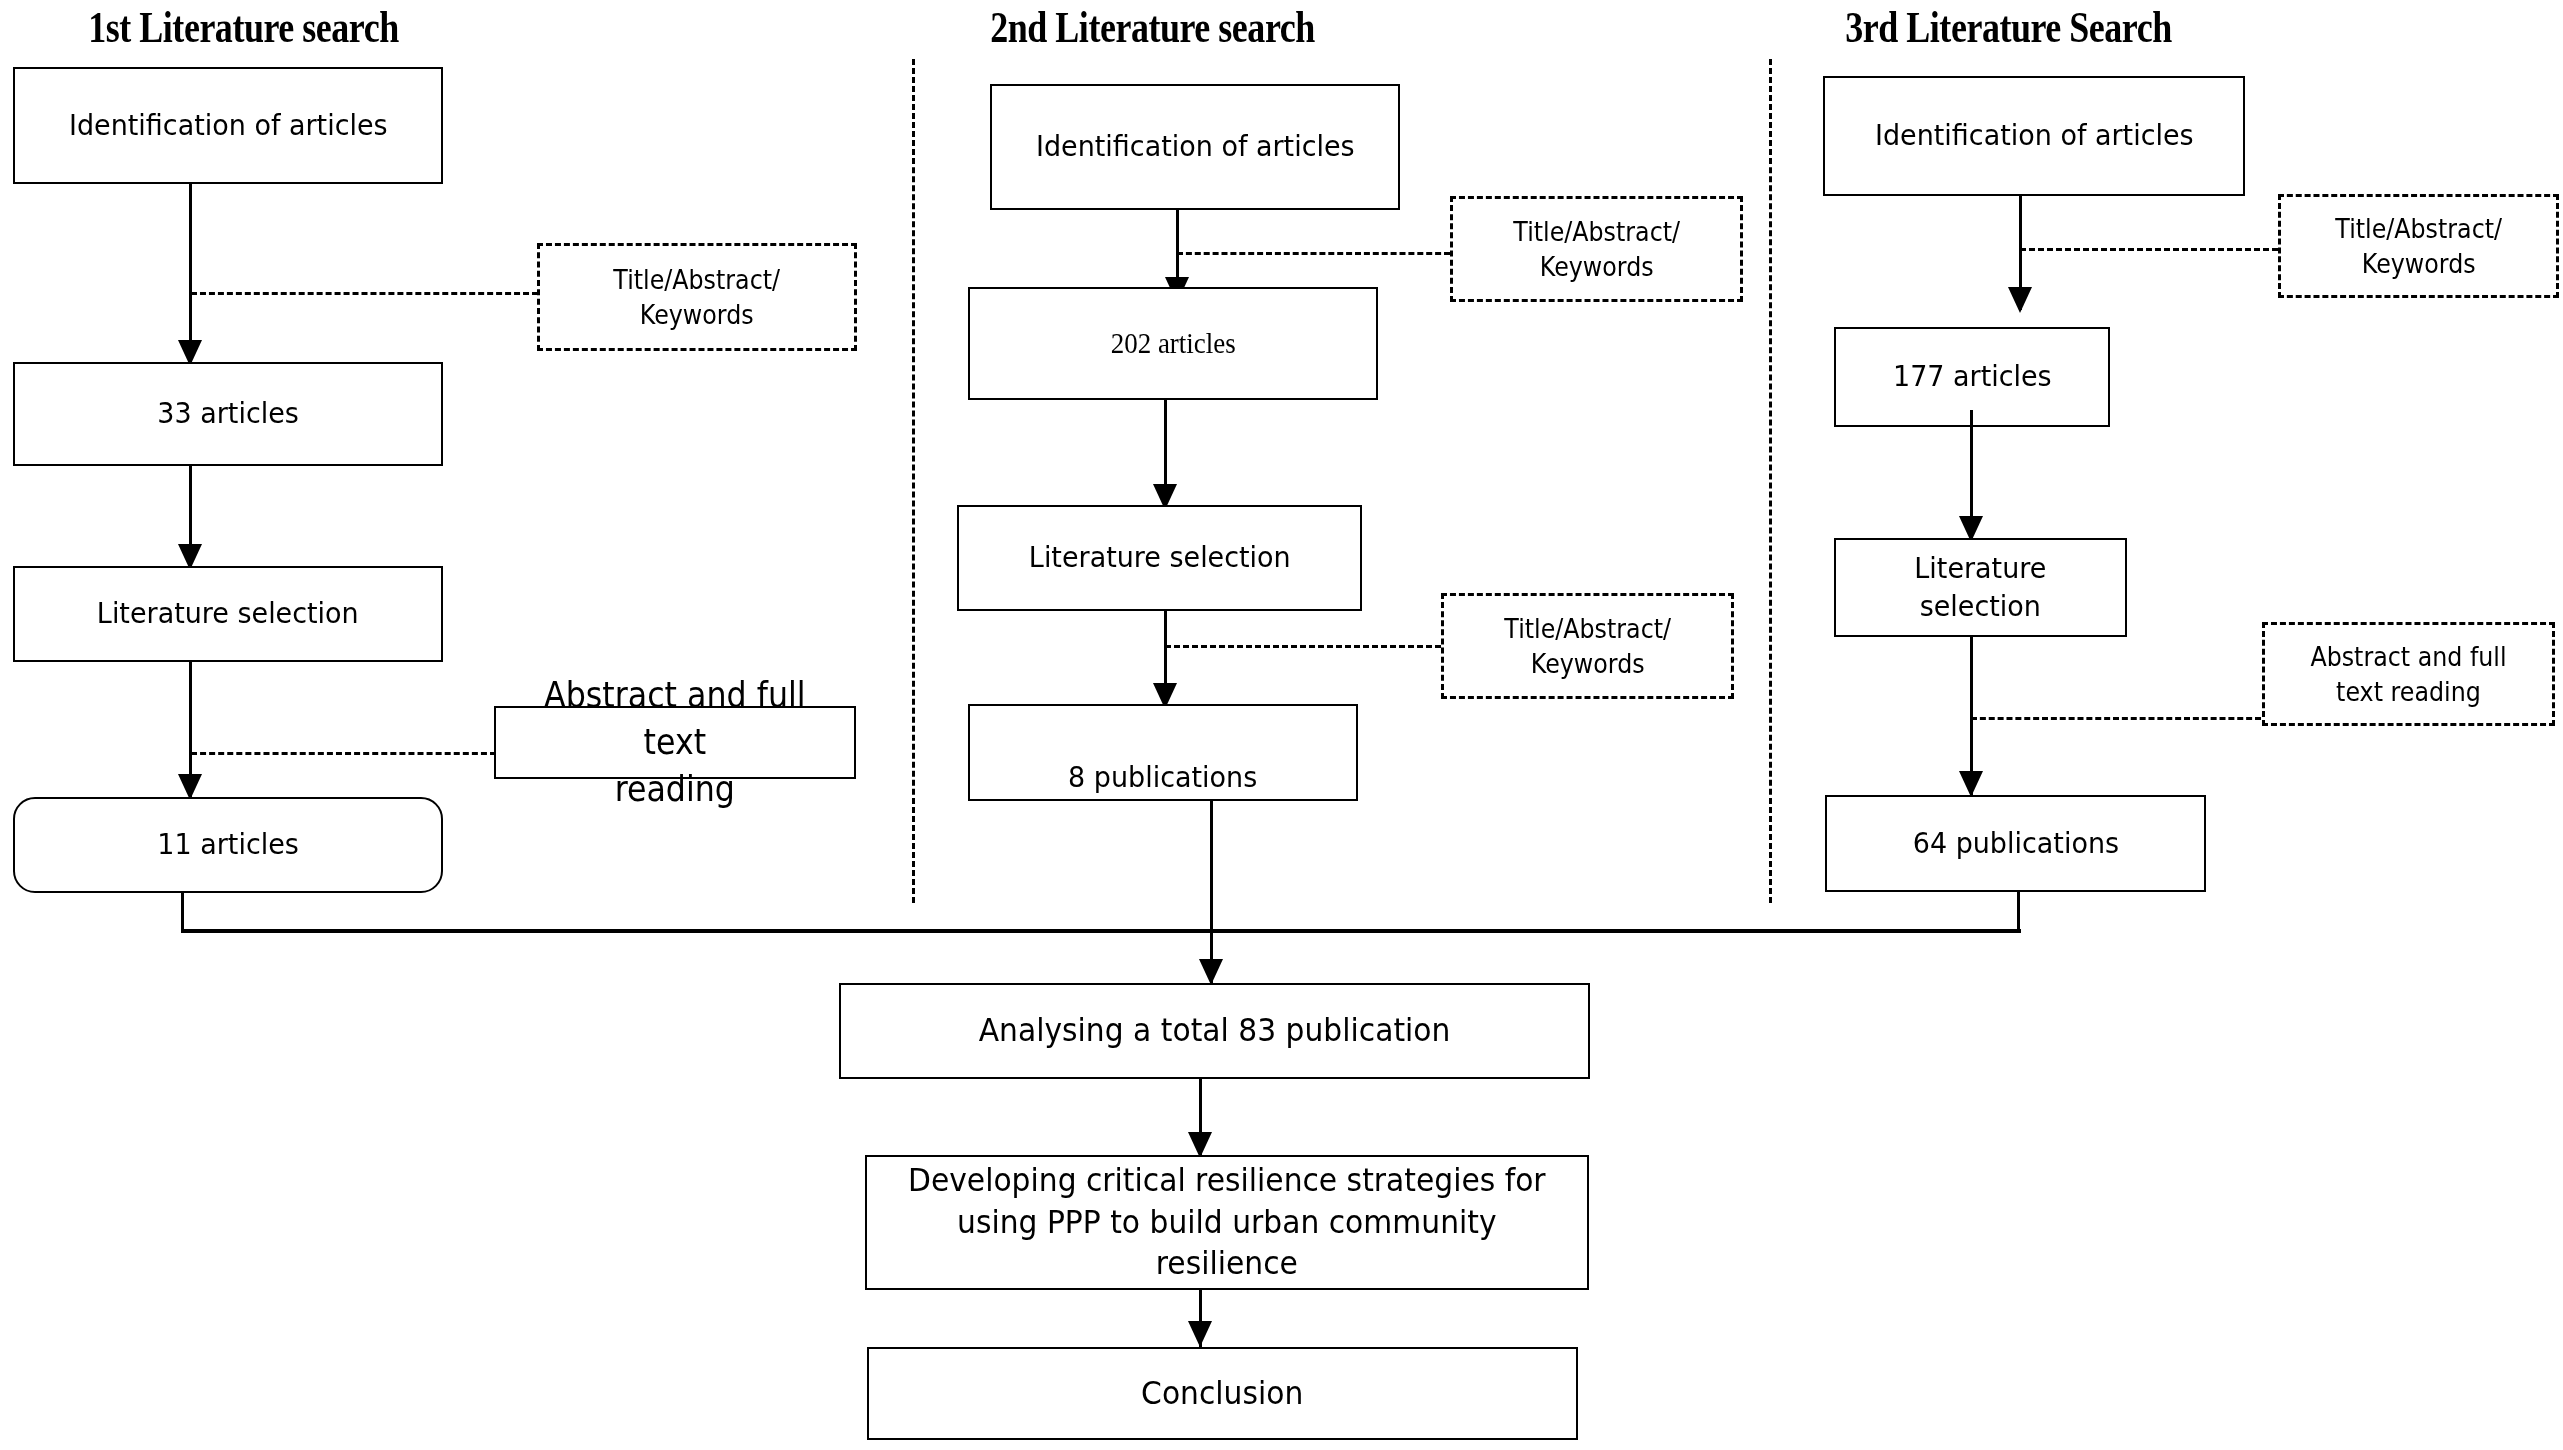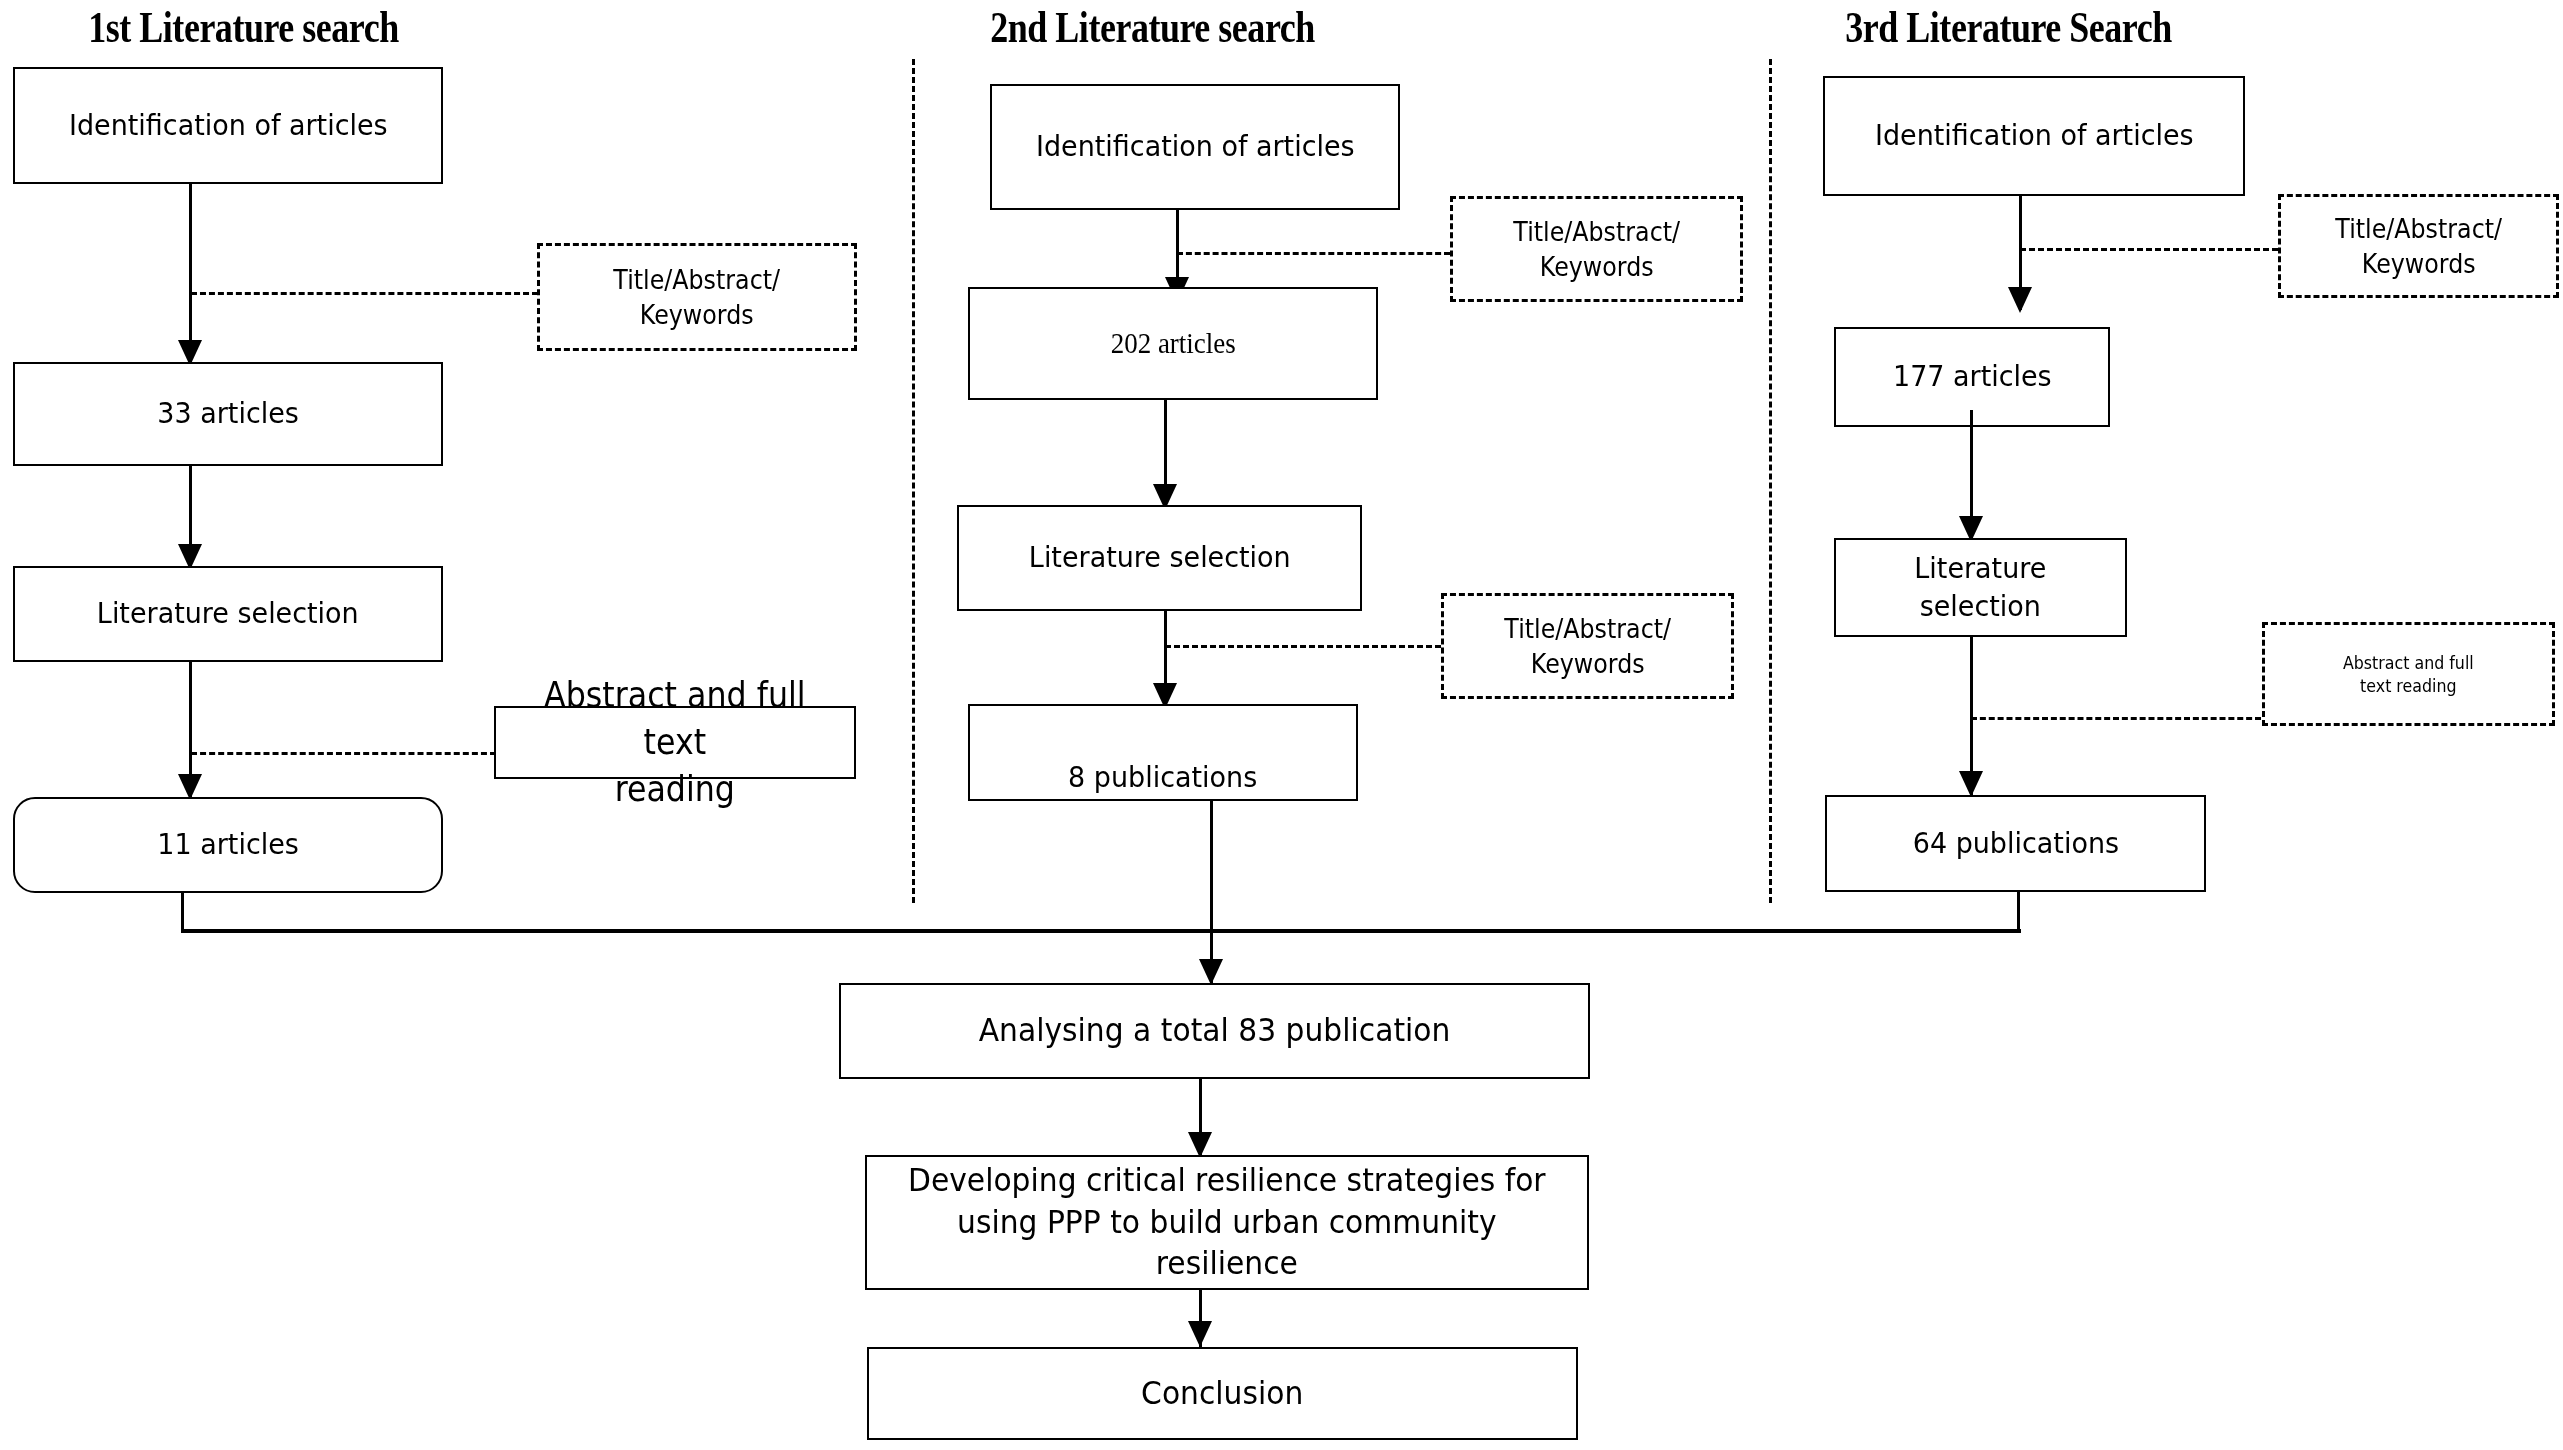--- a/index.html
+++ b/index.html
@@ -176,21 +176,21 @@
   </div>
   <div class="vline" style="left:1970px; top:410px; height:129px;"></div>
   <div class="arrowhead" style="left:1959px; top:516px;"></div>
 
   <div class="node wide" style="left:1834px; top:538px; width:293px; height:99px;">
     <span class="txt">Literature selection</span>
   </div>
   <div class="vline" style="left:1970px; top:637px; height:158px;"></div>
   <div class="arrowhead" style="left:1959px; top:771px;"></div>
   <div class="dline-h" style="left:1971px; top:717px; width:290px;"></div>
-  <div class="node dashed" style="left:2262px; top:622px; width:293px; height:104px; font-size:18px;">
+  <div class="node dashed" style="left:2262px; top:622px; width:293px; height:104px; font-size:27px;">
     <span class="txt">Abstract and full
 text reading</span>
   </div>
 
   <div class="node wide" style="left:1825px; top:795px; width:381px; height:97px;">
     <span class="txt">64 publications</span>
   </div>
 
   <div class="vline" style="left:181px; top:892px; height:40px;"></div>
 

